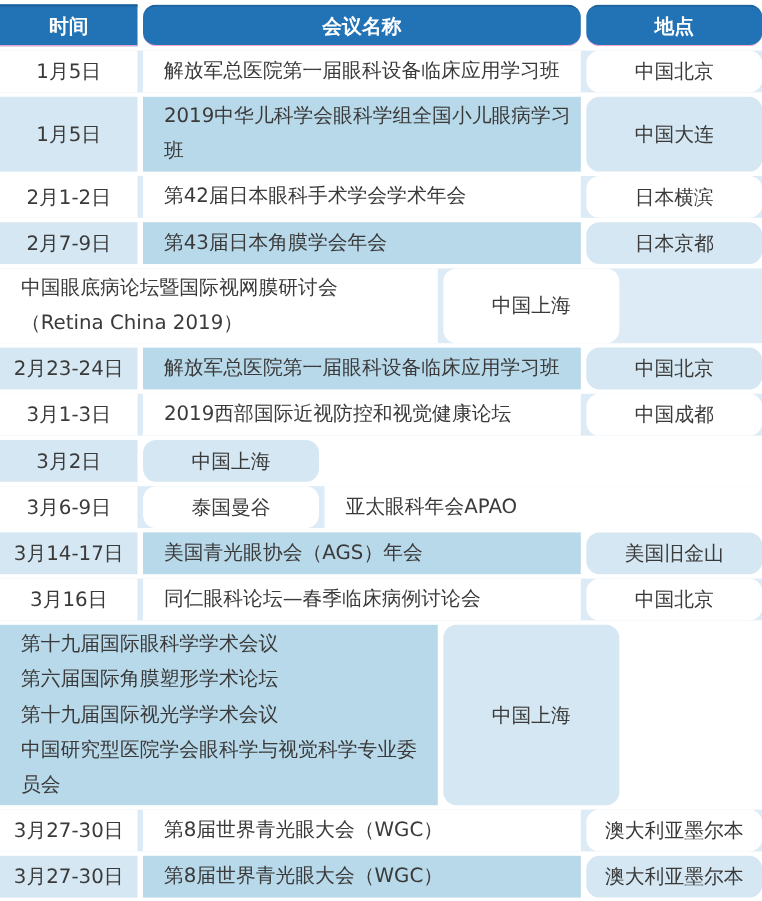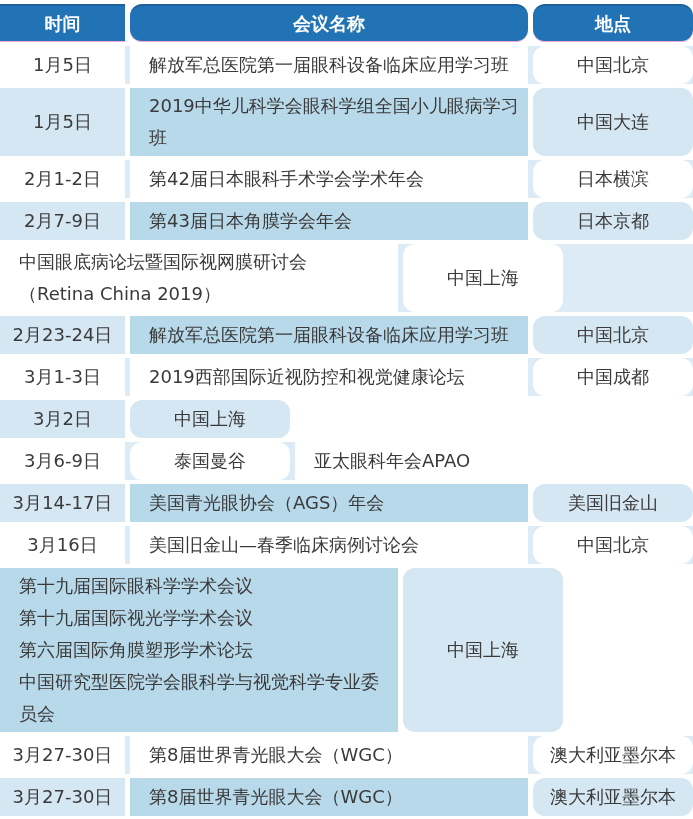--- a/index.html
+++ b/index.html
@@ -125,29 +125,29 @@
       <div class="trow shade-blue">
     <div class="cell time">3月14-17日</div>
     <div class="cell name">
           <div class="name-line">美国青光眼协会（AGS）年会</div>
         </div>
     <div class="cell loc">美国旧金山</div>
   </div>
       <div class="trow shade-white">
     <div class="cell time">3月16日</div>
     <div class="cell name">
-          <div class="name-line">美国旧金山—春季临床病例讨论会</div>
+          <div class="name-line">同仁眼科论坛—春季临床病例讨论会</div>
         </div>
     <div class="cell loc">中国北京</div>
   </div>
       <div class="trow shade-blue">
     <div class="cell name">
           <div class="name-line">第十九届国际眼科学学术会议</div>
+          <div class="name-line">第六届国际角膜塑形学术论坛</div>
           <div class="name-line">第十九届国际视光学学术会议</div>
-          <div class="name-line">第六届国际角膜塑形学术论坛</div>
           <div class="name-line">中国研究型医院学会眼科学与视觉科学专业委员会</div>
         </div>
     <div class="cell loc">中国上海</div>
   </div>
       <div class="trow shade-white">
     <div class="cell time">3月27-30日</div>
     <div class="cell name">
           <div class="name-line">第8届世界青光眼大会（WGC）</div>
         </div>
     <div class="cell loc">澳大利亚墨尔本</div>

